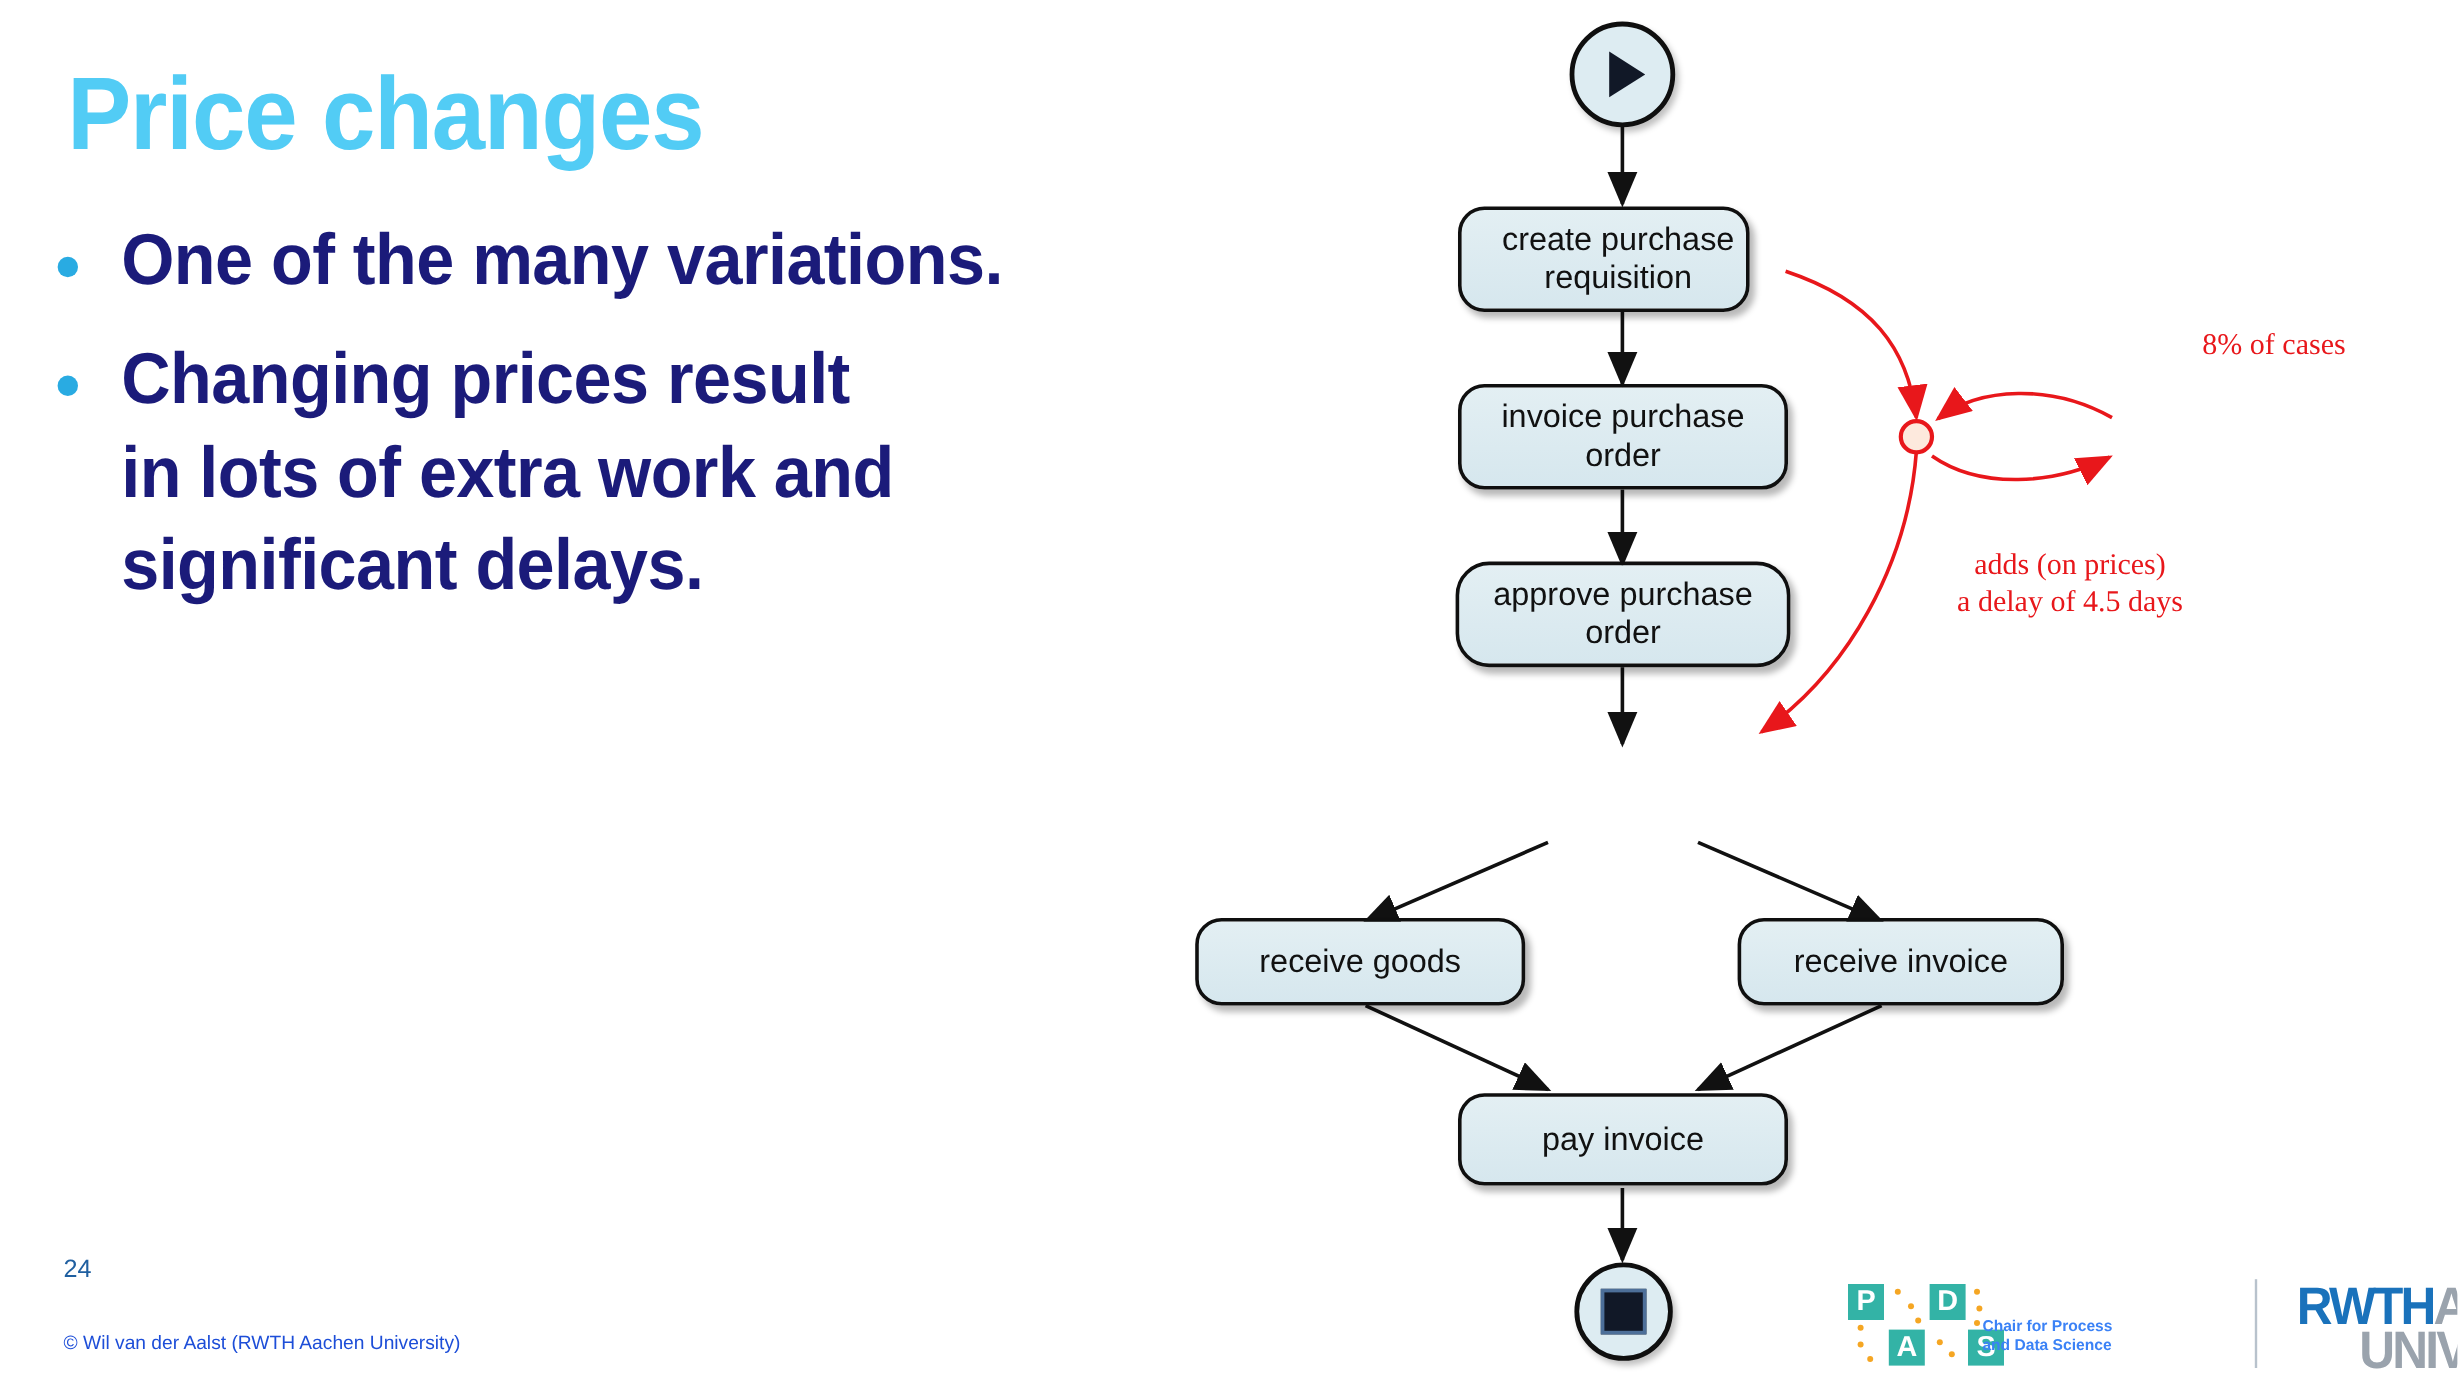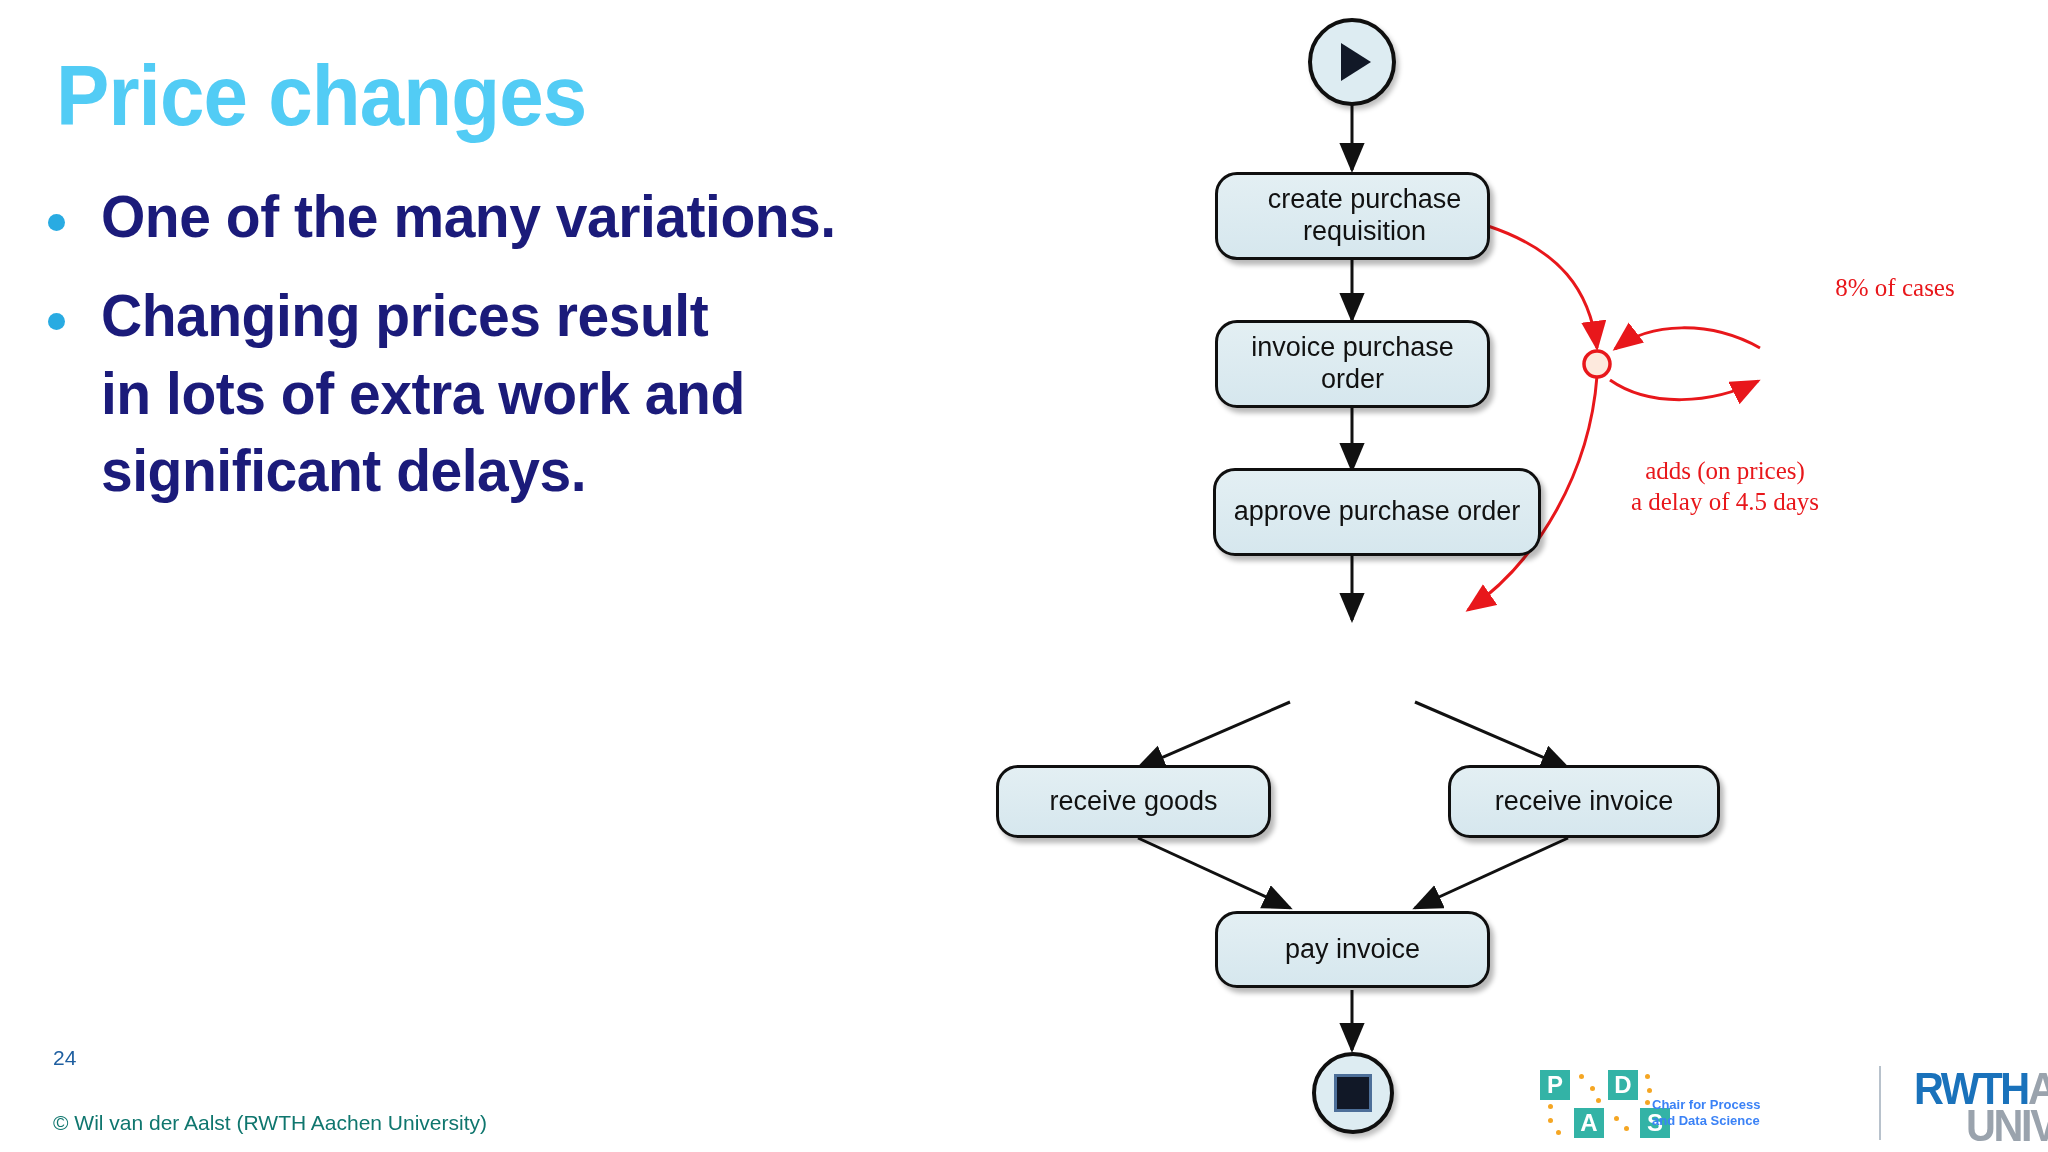--- a/index.html
+++ b/index.html
@@ -66,22 +66,22 @@
     left: 53px;
     top: 1046px;
     font-size: 21px;
     color: #1f5fa0;
     font-weight: normal;
   }
   #copyright {
     position: absolute;
     left: 53px;
     top: 1111px;
-    font-size: 21px;
-    color: #0f766e;
+    font-size: 16px;
+    color: #1d4ed8;
   }
 
   
   #logos {
     position: absolute;
     left: 1534px;
     top: 1062px;
     width: 500px;
     height: 84px;
   }
@@ -256,29 +256,29 @@
 
       <path d="M650,380 C690,408 752,404 798,381" fill="none" stroke="#e8171b" stroke-width="3" marker-end="url(#ahr)"></path>
 
       <circle cx="637" cy="364" r="13" fill="#fde9dd" stroke="#e8171b" stroke-width="3.5"></circle>
     </svg>
 
     <div class="terminal" style="left:348px; top:18px; width:88px; height:88px;">
       <span class="play-tri"></span>
     </div>
 
-    <div class="node" style="left:255px; top:172px; width:275px; height:88px;padding-left:24px;">
+    <div class="node" style="left:255px; top:172px; width:243px; height:88px;padding-left:24px;">
       <span>create purchase requisition</span>
     </div>
 
     <div class="node" style="left:255px; top:320px; width:275px; height:88px;">
       <span>invoice purchase order</span>
     </div>
 
-    <div class="node" style="left:253px; top:468px; width:328px; height:88px;">
+    <div class="node" style="left:253px; top:468px; width:279px; height:88px;border-radius:28px;">
       <span>approve purchase order</span>
     </div>
 
 
     <div class="node" style="left:36px; top:765px; width:275px; height:73px;">
       <span>receive goods</span>
     </div>
 
     <div class="node" style="left:488px; top:765px; width:272px; height:73px;">
       <span>receive invoice</span>

